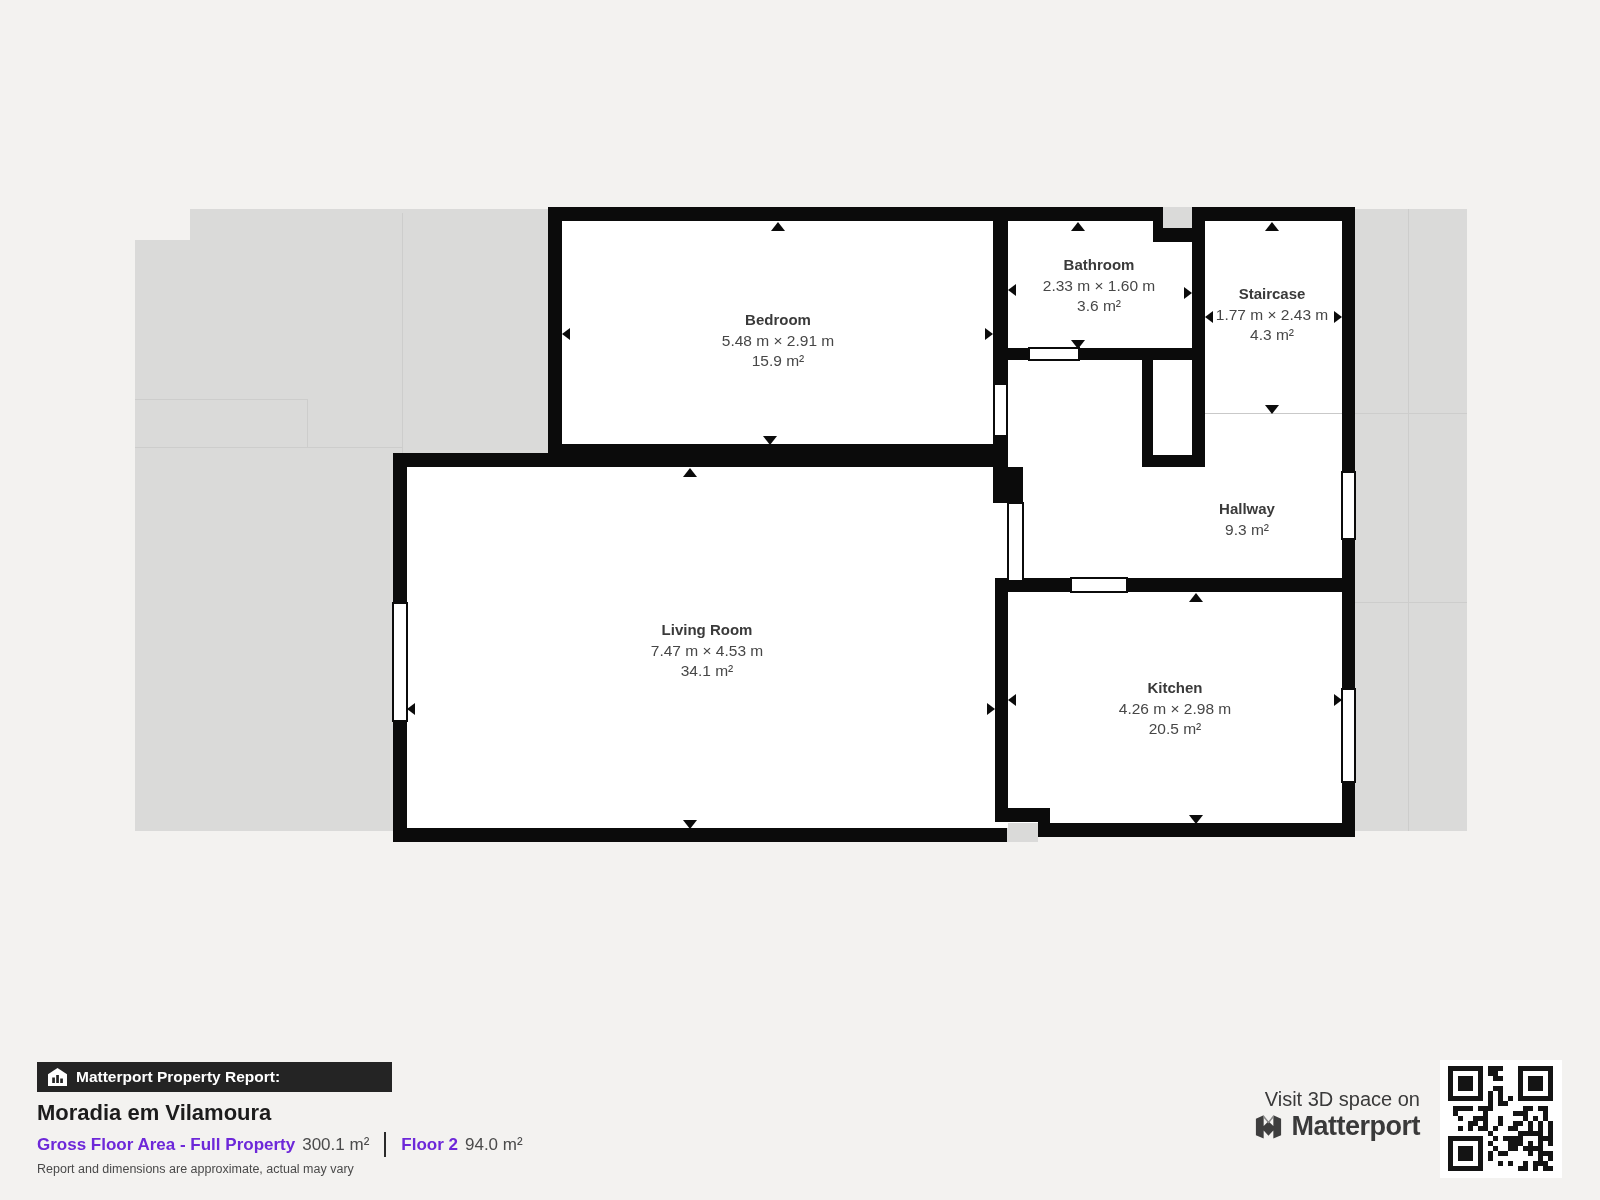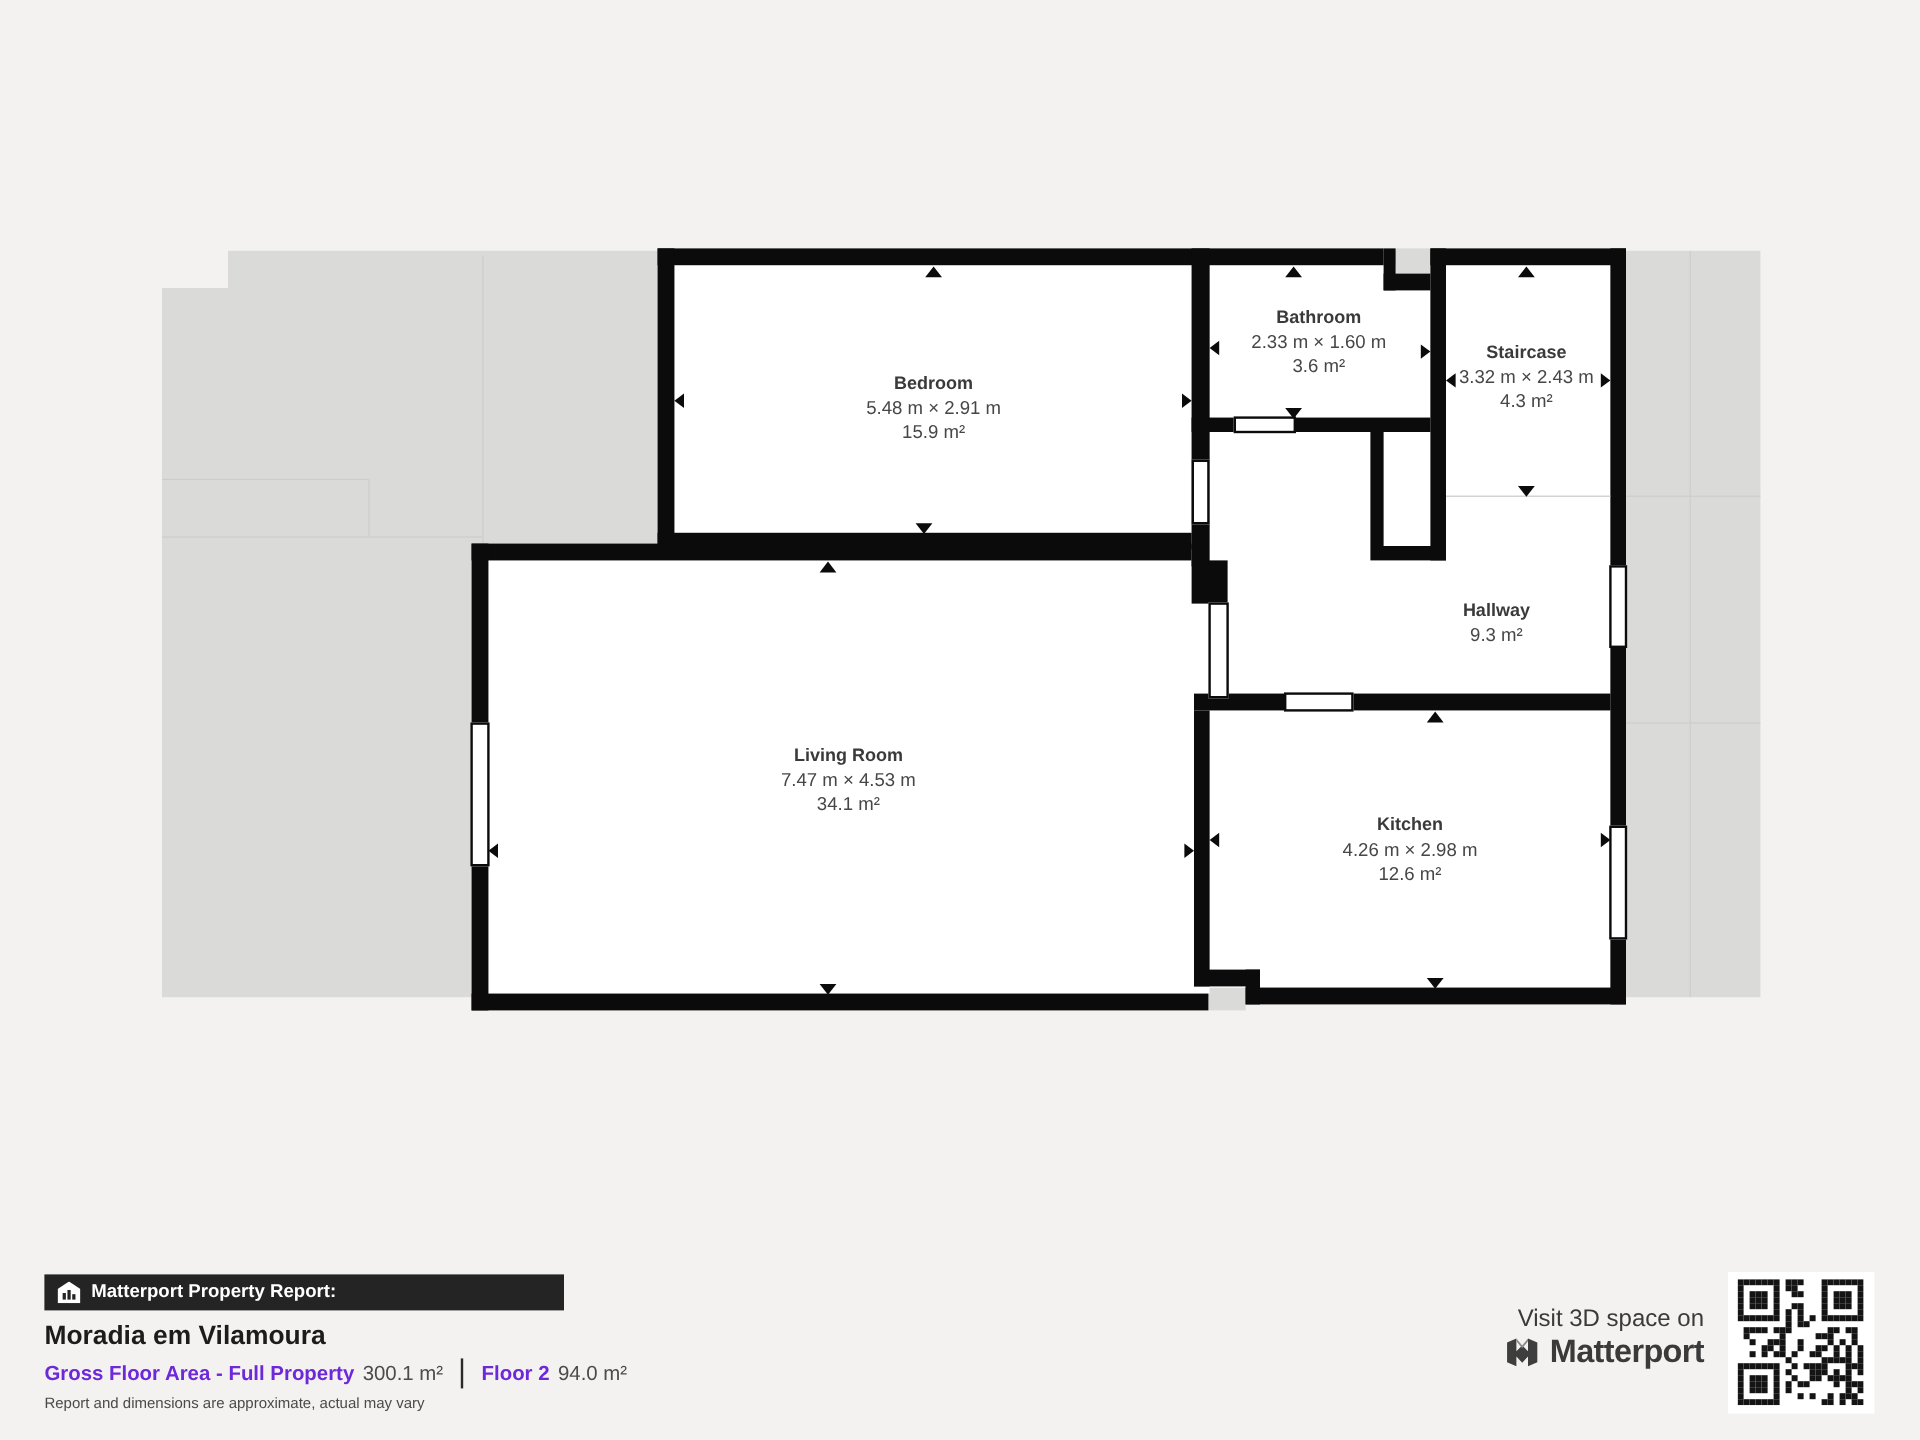--- a/index.html
+++ b/index.html
@@ -11,21 +11,21 @@
   .rm{position:absolute;background:#ffffff;}
   .w{position:absolute;background:#0b0b0b;}
   .slot{position:absolute;background:#ffffff;border:2px solid #0b0b0b;box-sizing:border-box;}
   .tu{position:absolute;width:0;height:0;border-left:7px solid transparent;border-right:7px solid transparent;border-bottom:9px solid #0b0b0b;}
   .td{position:absolute;width:0;height:0;border-left:7px solid transparent;border-right:7px solid transparent;border-top:9px solid #0b0b0b;}
   .tl{position:absolute;width:0;height:0;border-top:6px solid transparent;border-bottom:6px solid transparent;border-right:8px solid #0b0b0b;}
   .tr{position:absolute;width:0;height:0;border-top:6px solid transparent;border-bottom:6px solid transparent;border-left:8px solid #0b0b0b;}
   .rlabel{position:absolute;transform:translate(-50%,-50%);text-align:center;white-space:nowrap;}
   .rname{font-size:15px;font-weight:bold;line-height:22px;color:#3a3a3a;}
   .rdim,.rarea{font-size:15.5px;line-height:20px;color:#474747;}
-  .banner{position:absolute;left:37px;top:1062px;width:433px;height:30px;background:#242424;
+  .banner{position:absolute;left:37px;top:1062px;width:355px;height:30px;background:#242424;
           display:flex;align-items:center;}
   .banner-text{color:#ffffff;font-weight:bold;font-size:15.5px;margin-left:9px;}
   .title{position:absolute;left:37px;top:1100px;font-size:22px;font-weight:bold;color:#1c1c1c;}
   .stats{position:absolute;left:37px;top:1132px;display:flex;align-items:center;font-size:17px;}
   .stats .lbl{font-weight:bold;color:#6d28d9;}
   .stats .val{color:#4b4b4b;margin-left:7px;}
   .stats .bar{width:2px;height:25px;background:#2a2a2a;margin:0 15px;}
   .disclaimer{position:absolute;left:37px;top:1162px;font-size:12.5px;color:#4a4a4a;}
   .visit{position:absolute;right:180px;top:1088px;font-size:20px;color:#3a3a3a;}
   .brandrow{position:absolute;right:180px;top:1111px;display:flex;align-items:center;}
@@ -124,36 +124,36 @@
       <div class="rdim">5.48 m × 2.91 m</div>
       <div class="rarea">15.9 m²</div>
     </div>
     <div class="rlabel" style="left:1099px;top:285px;">
       <div class="rname">Bathroom</div>
       <div class="rdim">2.33 m × 1.60 m</div>
       <div class="rarea">3.6 m²</div>
     </div>
     <div class="rlabel" style="left:1272px;top:314px;">
       <div class="rname">Staircase</div>
-      <div class="rdim">3.32 m × 2.43 m</div>
+      <div class="rdim">1.77 m × 2.43 m</div>
       <div class="rarea">4.3 m²</div>
     </div>
     <div class="rlabel" style="left:1247px;top:519px;">
       <div class="rname">Hallway</div>
       <div class="rarea">9.3 m²</div>
     </div>
     <div class="rlabel" style="left:707px;top:650px;">
       <div class="rname">Living Room</div>
       <div class="rdim">7.47 m × 4.53 m</div>
       <div class="rarea">34.1 m²</div>
     </div>
     <div class="rlabel" style="left:1175px;top:708px;">
       <div class="rname">Kitchen</div>
       <div class="rdim">4.26 m × 2.98 m</div>
-      <div class="rarea">12.6 m²</div>
+      <div class="rarea">20.5 m²</div>
     </div>
   </div>
 
   <div class="banner">
     <span class="abs" style="position:static;margin-left:11px;display:flex;">
       <svg width="19" height="18" viewBox="0 0 19 18">
           <path d="M9.5 0 L19 6.2 V18 H0 V6.2 Z" fill="#ffffff"></path>
           <rect x="4.2" y="9.5" width="2.7" height="5.5" fill="#242424"></rect>
           <rect x="8.2" y="7" width="2.7" height="8" fill="#242424"></rect>
           <rect x="12.2" y="10.5" width="2.7" height="4.5" fill="#242424"></rect>

